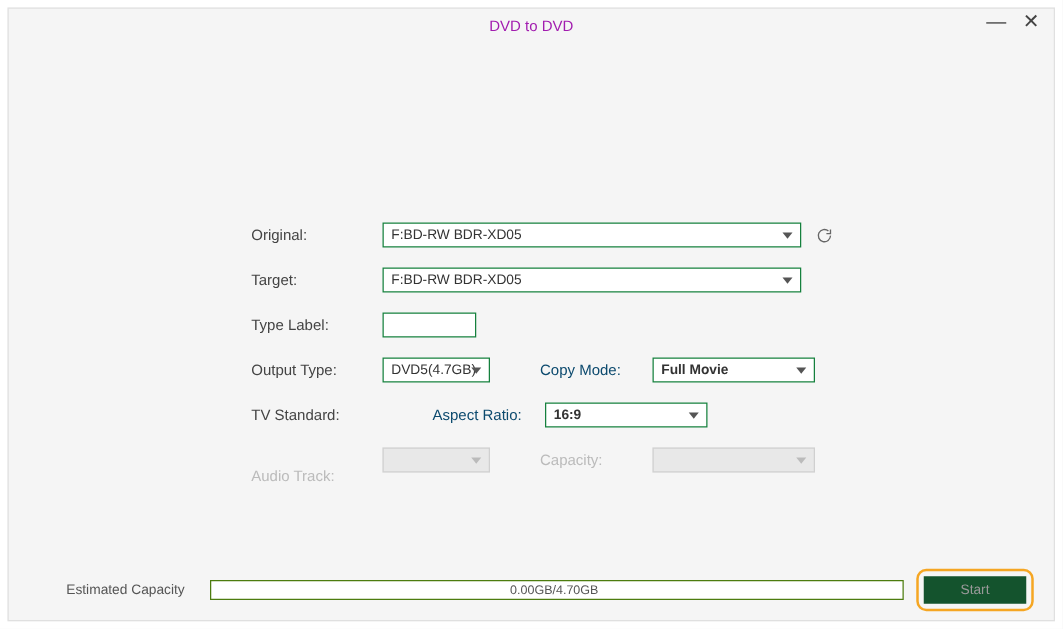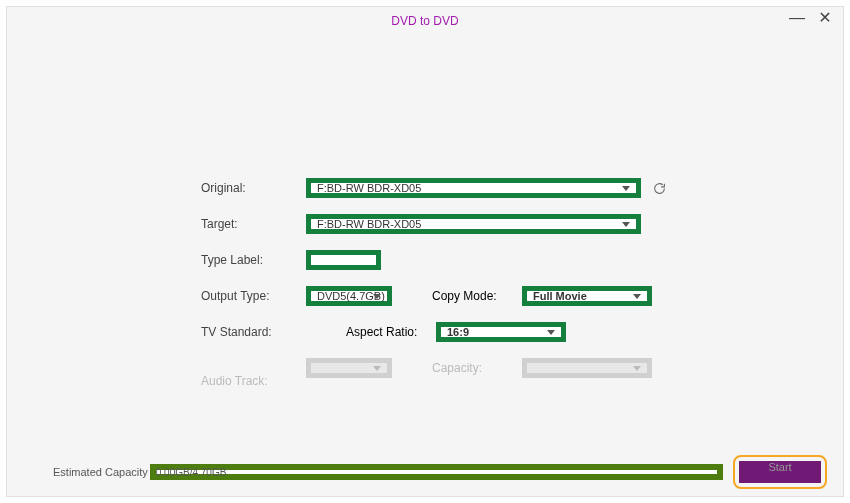--- a/index.html
+++ b/index.html
@@ -55,21 +55,21 @@
     margin-bottom: 14px;
   }
   .label {
     width: 105px;
     font-size: 12px;
     color: #444;
   }
   .label.disabled { color: #bbb; margin-top: 26px; }
   .select, .input {
     height: 20px;
-    border: 5px solid #15803d;
+    border: 1px solid #15803d;
     background: #fff;
     font-size: 11px;
     padding: 0 18px 0 6px;
     position: relative;
     display: flex;
     align-items: center;
     cursor: pointer;
   }
   .select.disabled {
     background: #e8e8e8;
@@ -92,59 +92,60 @@
   .w-text { width: 75px; padding-right: 6px; cursor: text; }
   .refresh {
     margin-left: 10px;
     width: 16px; height: 16px;
     cursor: pointer;
     display: flex;
     align-items: center;
     justify-content: center;
   }
   .gap { width: 40px; }
-  .label2 { width: 90px; font-size: 12px; color: #000000; }
+  .label2 { width: 90px; font-size: 12px; color: #0c4a6e; }
   .label2.disabled { color: #bbb; }
   .w-small2 { width: 130px; font-weight: bold; }
   .footer {
     position: absolute;
     left: 0; bottom: 0;
     width: 100%;
     height: 48px;
     display: flex;
     align-items: center;
     padding: 0 16px 0 46px;
   }
-  .cap-label { font-size: 11px; color: #555; margin-right: 2px; text-align: right; }
+  .cap-label { font-size: 11px; color: #555; margin-right: 20px; text-align: right; }
   .progress {
     flex: 1;
     height: 16px;
-    border: 6px solid #4d7c0f;
+    border: 1px solid #4d7c0f;
     background: #fff;
     position: relative;
     font-size: 10px;
     color: #555;
     display: flex;
     align-items: center;
-    justify-content: flex-start;
+    justify-content: center;
     padding-right: 4px;
   }
   .start-wrap {
     margin-left: 10px;
     border: 2px solid #f5a623;
     border-radius: 8px;
     padding: 4px;
   }
   .start-btn {
     width: 82px;
     height: 22px;
-    background: #701a75;
+    background: #14532d;
     color: #999;
     font-size: 11px;
     display: flex;
+    align-items: center;
     justify-content: center;
     cursor: default;
   }
 </style>
 </head>
 <body>
 
 <div class="window">
   <div class="titlebar">
     <span class="title">DVD to DVD</span>

